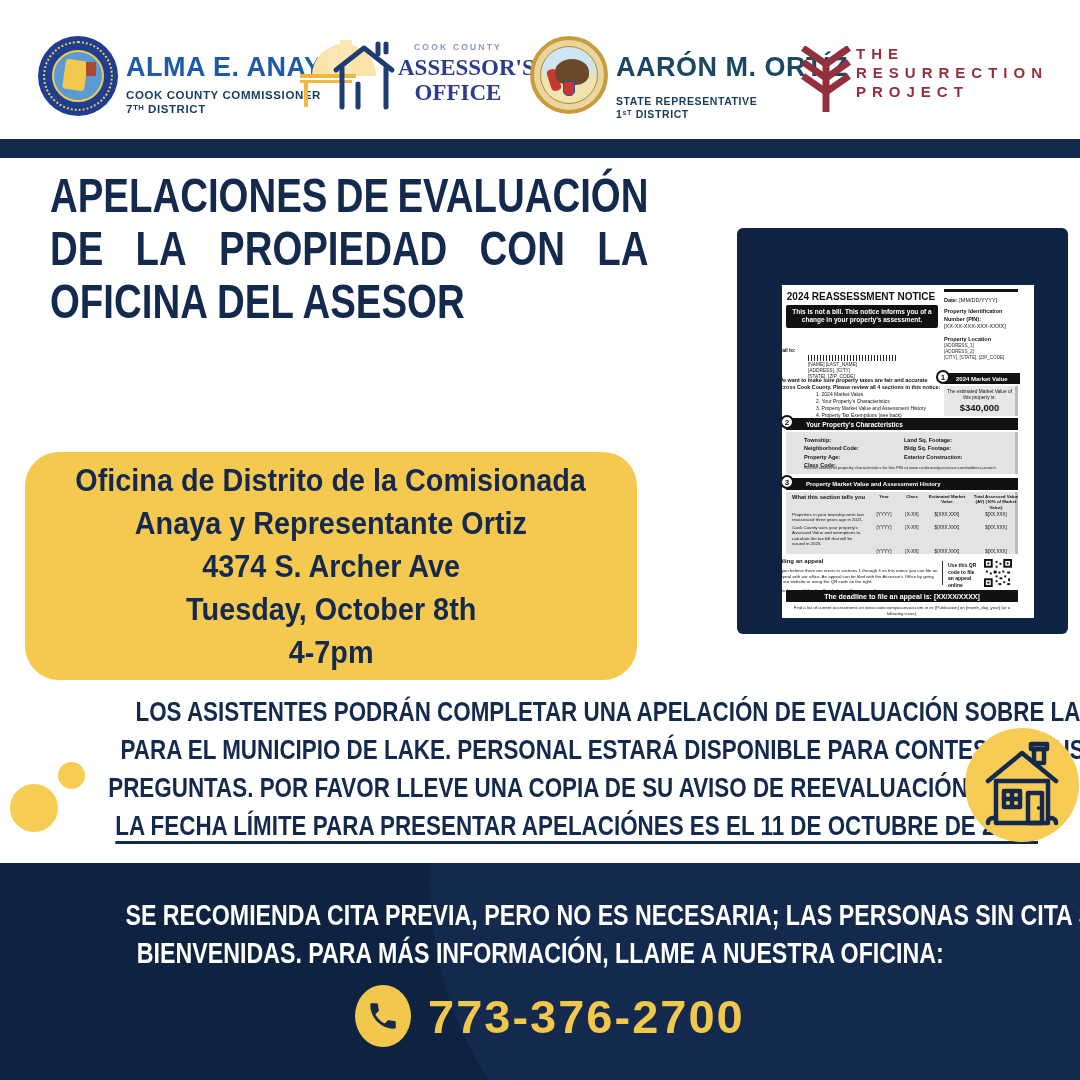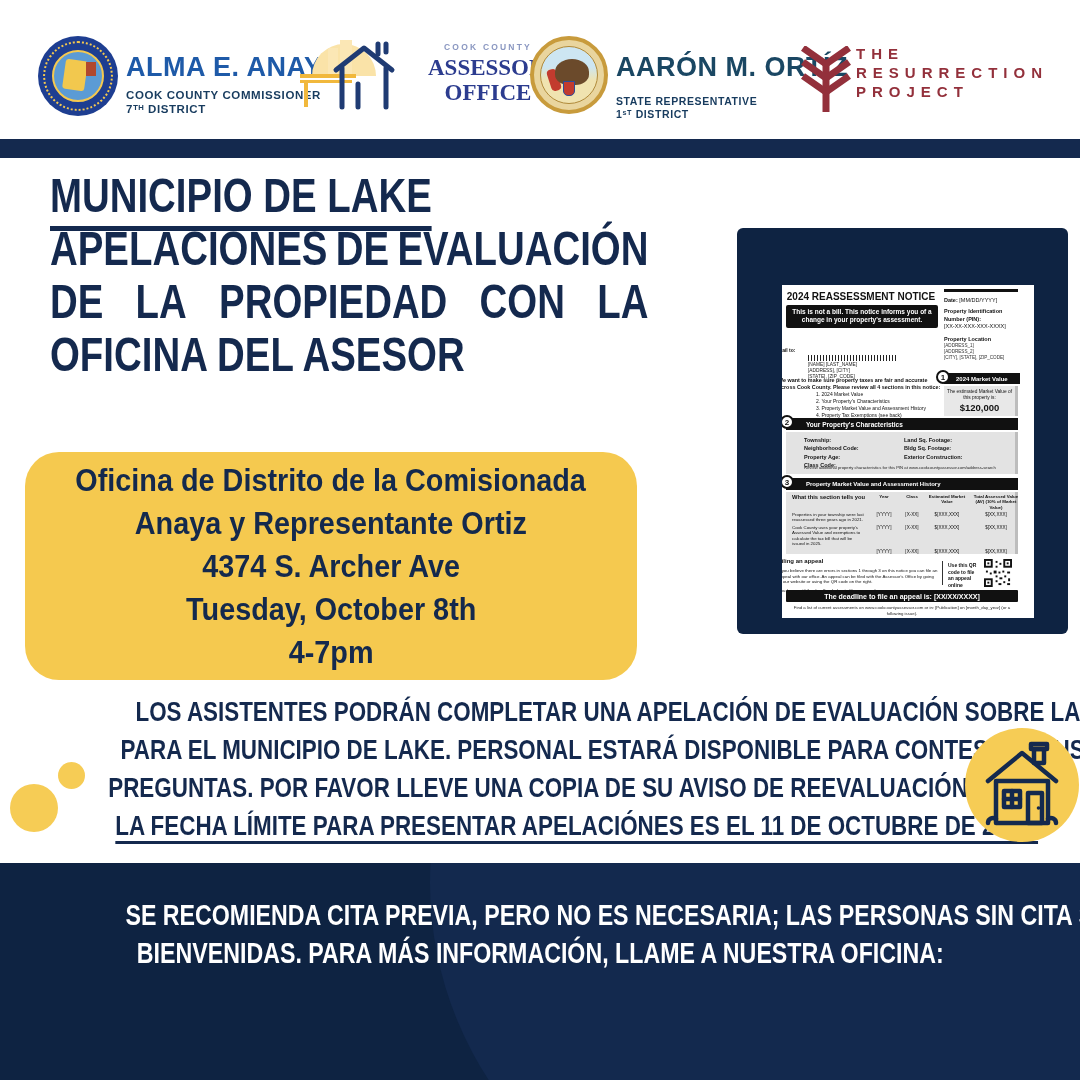--- a/index.html
+++ b/index.html
@@ -19,21 +19,21 @@
   .seal-il .eagle{position:absolute;left:14px;top:12px;width:34px;height:26px;background:#6B4A2B;border-radius:50% 50% 40% 40%;}
   .seal-il .ribbon{position:absolute;left:8px;top:22px;width:10px;height:22px;background:#C23B2E;border-radius:4px;transform:rotate(-18deg);}
   .seal-il .shield{position:absolute;left:22px;top:34px;width:10px;height:13px;background:#C23B2E;border:1px solid #2B4C9B;border-radius:0 0 5px 5px;}
 
   .anaya-text{position:absolute;left:126px;top:52px;}
   .anaya-name{font-size:27px;font-weight:bold;color:#1E5AA8;letter-spacing:.5px;}
   .anaya-sub{margin-top:5px;font-size:11.5px;font-weight:bold;color:#173B5E;letter-spacing:.6px;line-height:14px;}
 
   .assessor{position:absolute;left:298px;top:26px;width:220px;height:92px;}
   .assessor svg{position:absolute;left:0;top:8px;}
-  .assessor-text{position:absolute;left:100px;top:16px;width:120px;text-align:center;margin-left:30px;}
+  .assessor-text{position:absolute;left:100px;top:16px;width:120px;text-align:center;}
   .assessor-county{font-size:8.5px;font-weight:bold;letter-spacing:2.2px;color:#8A97C1;}
   .assessor-big{font-family:"Liberation Serif",serif;font-weight:bold;font-size:23px;color:#2C3C8F;line-height:25px;margin-top:3px;}
 
   .ortiz-text{position:absolute;left:616px;top:52px;}
   .ortiz-name{font-size:27px;font-weight:bold;color:#1A4763;letter-spacing:.5px;}
   .ortiz-sub{margin-top:12px;font-size:10.5px;font-weight:bold;color:#173B5E;letter-spacing:.6px;line-height:13px;}
 
   .trp{position:absolute;left:800px;top:44px;}
   .trp svg{position:absolute;left:0;top:2px;}
   .trp-text{position:absolute;left:56px;top:0;width:260px;font-size:15px;font-weight:bold;
@@ -211,21 +211,20 @@
         <div>THE</div>
         <div>RESURRECTION</div>
         <div>PROJECT</div>
       </div>
     </div>
   </div>
 
   <div class="divider"></div>
 
   <div class="title-wrap">
-    <div class="t-line t1"><span class="cxl">MUNICIPIO DE LAKE</span></div>
     <div class="t-line">
         <span class="t-just justify-words">
           <span>APELACIONES</span>
           <span>DE</span>
           <span>EVALUACIÓN</span>
         </span>
       </div>
     <div class="t-line">
         <span class="t-just justify-words">
           <span>DE</span>
@@ -279,21 +278,21 @@
         <div>1. 2024 Market Value</div>
         <div>2. Your Property's Characteristics</div>
         <div>3. Property Market Value and Assessment History</div>
         <div>4. Property Tax Exemptions (see back)</div>
       </div>
 
       <div class="secbar s1bar">2024 Market Value</div>
       <div class="secnum s1num">1</div>
       <div class="s1box">
         <div class="lbl">The estimated Market Value of this property is:</div>
-        <div class="val">$120,000</div>
+        <div class="val">$340,000</div>
       </div>
 
       <div class="secbar s2bar">Your Property's Characteristics</div>
       <div class="secnum s2num">2</div>
       <div class="s2box">
         <div class="colL">
           <div>Township:</div>
           <div>Neighborhood Code:</div>
           <div>Property Age:</div>
           <div>Class Code:</div>
@@ -408,15 +407,23 @@
       <circle cx="56.5" cy="67" r="1.8" fill="#14294E"></circle>
     </svg>
   </div>
 
   <div class="band">
     <div class="swirl"></div>
     <div class="band-text">
       <div class="bl"><span class="cxc">SE RECOMIENDA CITA PREVIA, PERO NO ES NECESARIA; LAS PERSONAS SIN CITA SON</span></div>
       <div class="bl"><span class="cxc">BIENVENIDAS. PARA MÁS INFORMACIÓN, LLAME A NUESTRA OFICINA:</span></div>
     </div>
+    <div class="phone-row">
+      <div class="phone-circ">
+        <svg width="34" height="34" viewBox="0 0 24 24">
+          <path fill="#14294E" d="M6.62 10.79c1.44 2.83 3.76 5.14 6.59 6.59l2.2-2.2c.27-.27.67-.36 1.02-.24 1.12.37 2.33.57 3.57.57.55 0 1 .45 1 1V20c0 .55-.45 1-1 1-9.39 0-17-7.61-17-17 0-.55.45-1 1-1h3.5c.55 0 1 .45 1 1 0 1.25.2 2.45.57 3.57.11.35.03.74-.25 1.02l-2.2 2.2z"></path>
+        </svg>
+      </div>
+      <div class="phone-num">773-376-2700</div>
+    </div>
   </div>
 
 </div>
 
 </body></html>

